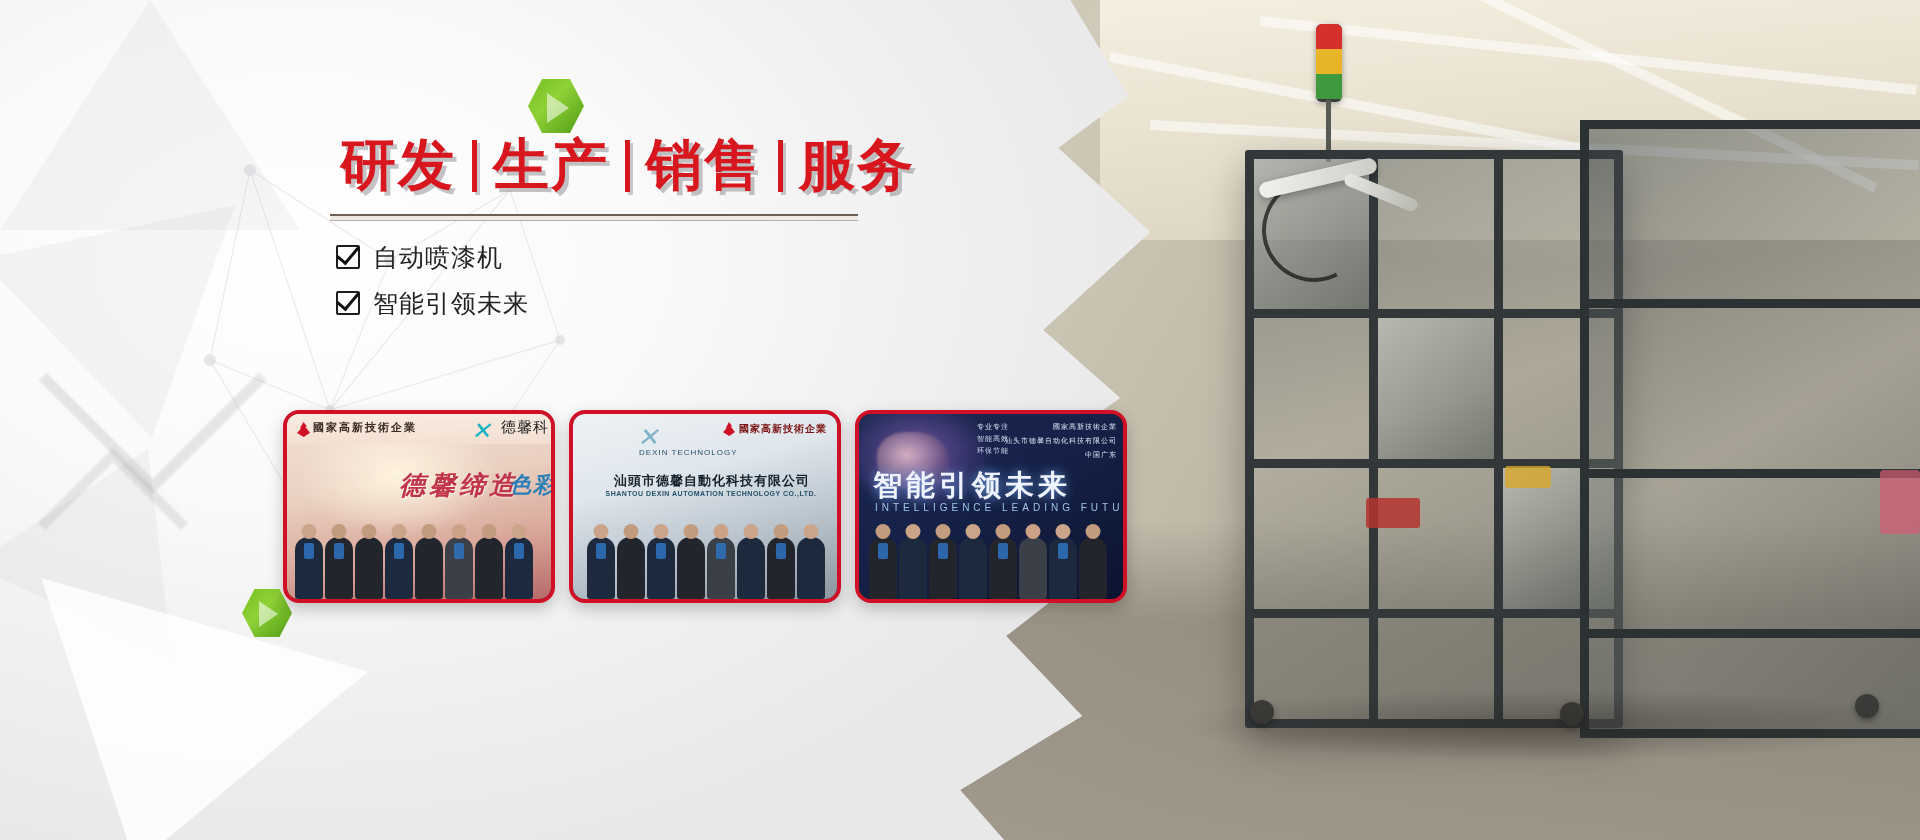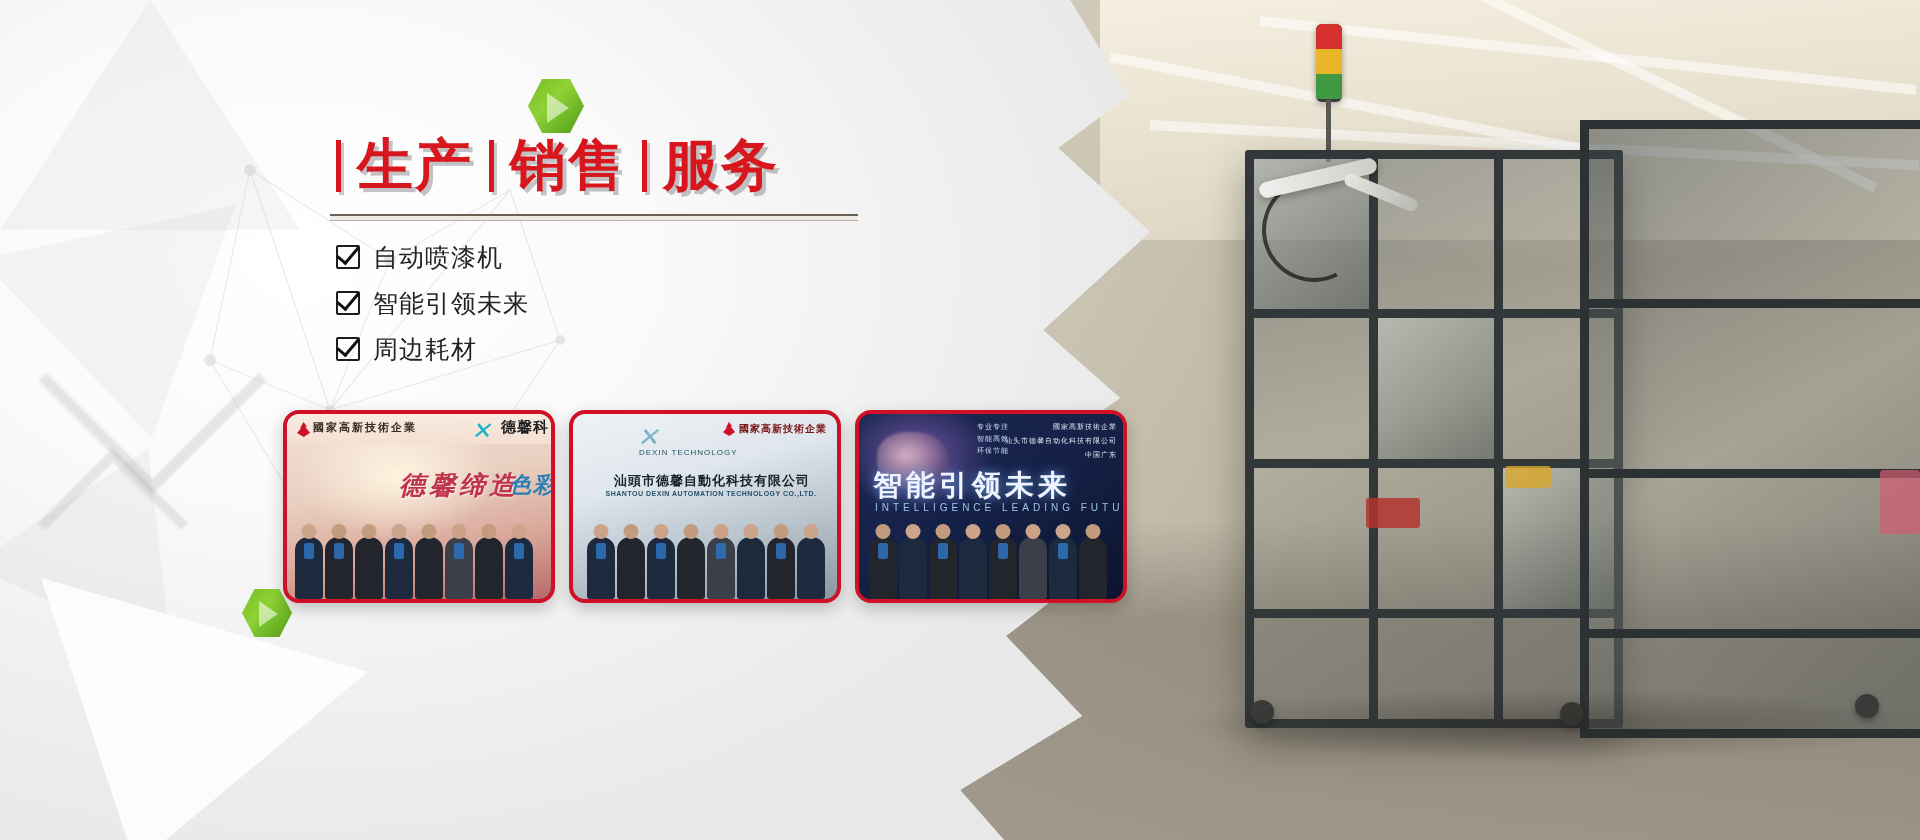--- a/index.html
+++ b/index.html
@@ -248,21 +248,21 @@
   .card1 .flame{
     position:absolute;left:10px;top:8px;width:13px;height:15px;
     background:#cf1026;
     clip-path:polygon(50% 0,78% 32%,62% 30%,100% 72%,52% 100%,0 74%,34% 40%,22% 44%);
   }
   .card1 .logo-x{
     position:absolute;right:58px;top:3px;font-size:24px;font-weight:bold;color:#1ab5c4;
     font-family:"DejaVu Sans",sans-serif;transform:skewX(-12deg);
   }
   .card1 .brand{
-    position:absolute;right:2px;top:4px;font-size:15px;font-weight:bold;color:#1e1e1e;
+    position:absolute;right:2px;top:4px;font-size:15px;font-weight:normal;color:#1e1e1e;
     letter-spacing:1px;white-space:nowrap;
   }
   .card1 .slogan{
     position:absolute;left:112px;top:54px;font-size:26px;font-weight:bold;
     color:#c0344a;letter-spacing:4px;white-space:nowrap;
     text-shadow:1px 1px 2px rgba(255,255,255,.6);font-style:italic;
   }
   .card1 .slogan2{
     position:absolute;left:222px;top:56px;font-size:22px;font-weight:bold;
     color:#2a7fb8;letter-spacing:2px;white-space:nowrap;font-style:italic;
@@ -416,42 +416,39 @@
   </div>
 
   <div class="hex hex-top">
     <span class="ply"></span>
   </div>
   <div class="hex hex-bot">
     <span class="ply"></span>
   </div>
 
   <div class="headline">
+    <span class="seg">研发</span>
     <span class="bar"></span>
     <span class="seg">生产</span>
     <span class="bar"></span>
     <span class="seg">销售</span>
     <span class="bar"></span>
     <span class="seg">服务</span>
   </div>
 
   <div class="rule"></div>
 
   <div class="features">
     <div class="feat">
       <span class="cbx"></span>
       <span>自动喷漆机</span>
     </div>
     <div class="feat">
       <span class="cbx"></span>
       <span>智能引领未来</span>
-    </div>
-    <div class="feat">
-      <span class="cbx"></span>
-      <span>周边耗材</span>
     </div>
   </div>
 
   <div class="cards">
 
     <div class="card card1">
       <div class="bg"></div>
       <div class="topbar"></div>
       <span class="flame"></span>
       <span class="cn-award">國家高新技術企業</span>

